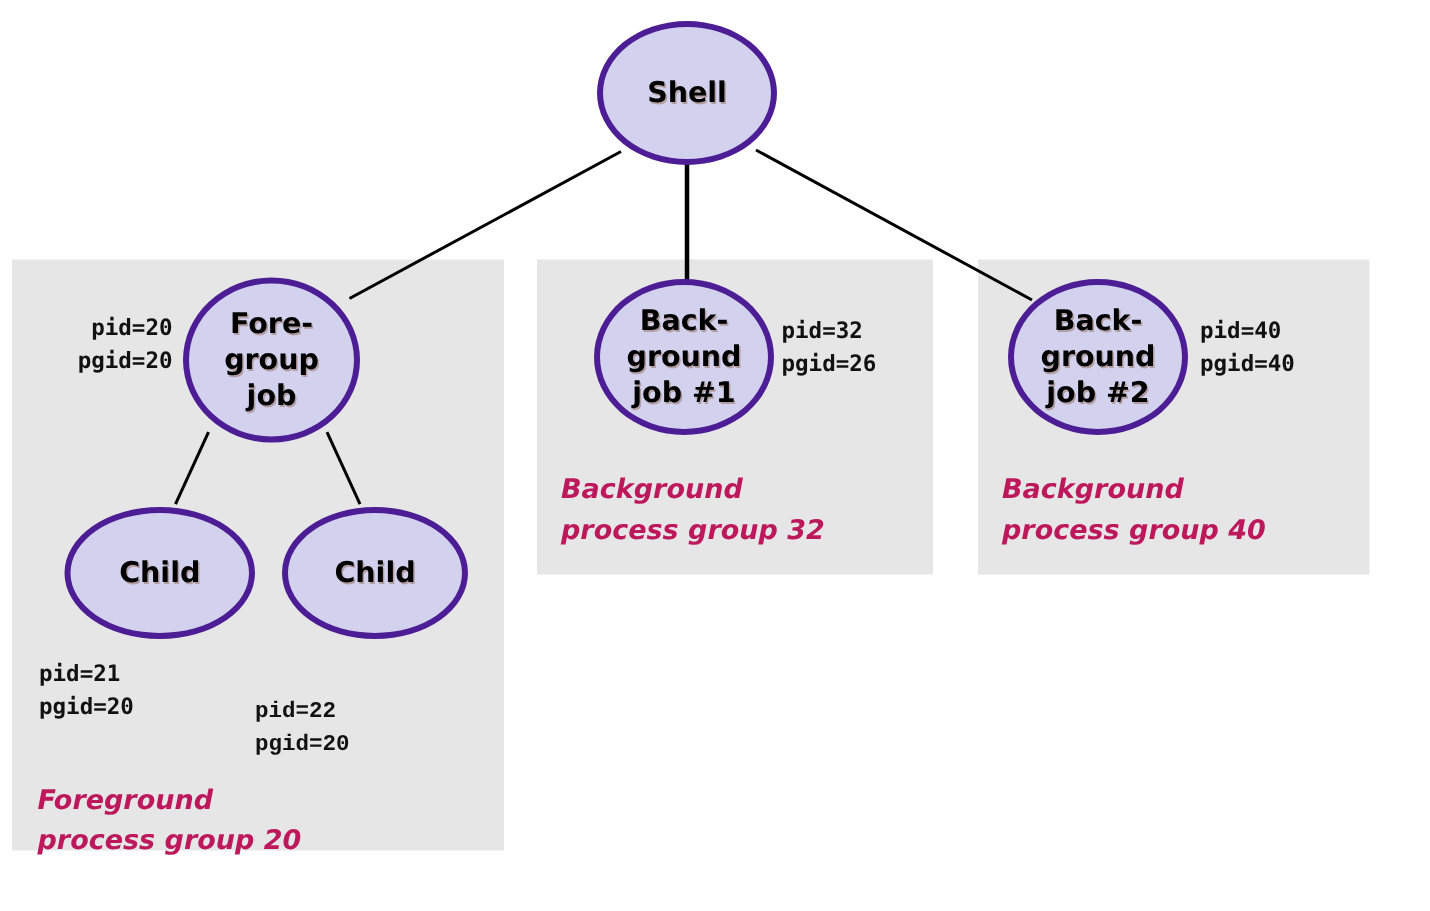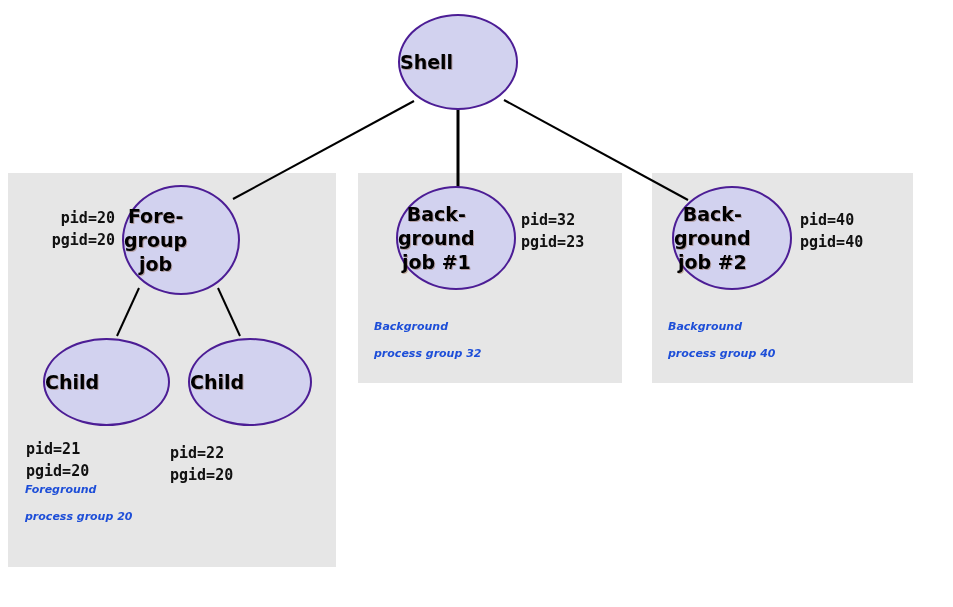--- a/index.html
+++ b/index.html
@@ -16,45 +16,45 @@
     height: 607px;
     background: #ffffff;
     overflow: hidden;
   }
   .group-box {
     position: absolute;
     background: #e6e6e6;
   }
   .group-label {
     position: absolute;
-    color: #1d4ed8;
+    color: #be185d;
     font-family: "DejaVu Sans", sans-serif;
     font-style: italic;
     font-weight: bold;
-    font-size: 11px;
+    font-size: 18px;
     line-height: 27px;
     white-space: pre-line;
     letter-spacing: 0px;
   }
   .edges {
     position: absolute;
     left: 0;
     top: 0;
     width: 953px;
     height: 607px;
   }
   .node {
     position: absolute;
     border-radius: 50%;
     background: #d2d2ef;
-    border: 2px solid #4c1d95;
+    border: 4px solid #4c1d95;
     box-sizing: border-box;
     display: flex;
     align-items: center;
-    justify-content: flex-start;
+    justify-content: center;
     text-align: center;
   }
   .node-label {
     font-family: "DejaVu Sans", sans-serif;
     font-weight: bold;
     font-size: 19px;
     line-height: 24px;
     color: #000000;
     white-space: pre-line;
     text-shadow: 1px 1px 0 rgba(120,60,20,0.35);
@@ -119,30 +119,30 @@
 job #2</span>
   </div>
 
 
   <span class="pid-label pid-right" style="left:-85px; top:207px; width:200px;">pid=20
 pgid=20</span>
 
   <span class="pid-label pid-center" style="left:26px; top:438px; width:160px;">pid=21
 pgid=20</span>
 
-  <span class="pid-label pid-center" style="left:170px; top:442px; width:160px;">pid=22
+  <span class="pid-label pid-center" style="left:170px; top:464px; width:160px;font-family:Liberation Mono, monospace;">pid=22
 pgid=20</span>
 
   <span class="pid-label pid-left" style="left:521px; top:209px; width:160px;">pid=32
-pgid=23</span>
+pgid=26</span>
 
   <span class="pid-label pid-left" style="left:800px; top:209px; width:160px;">pid=40
 pgid=40</span>
 
-  <span class="group-label" style="left:25px; top:476px; width:290px;">Foreground
+  <span class="group-label" style="left:25px; top:520px; width:290px;">Foreground
 process group 20</span>
 
   <span class="group-label" style="left:374px; top:313px; width:240px;">Background
 process group 32</span>
 
   <span class="group-label" style="left:668px; top:313px; width:240px;">Background
 process group 40</span>
 
 </div>
 

